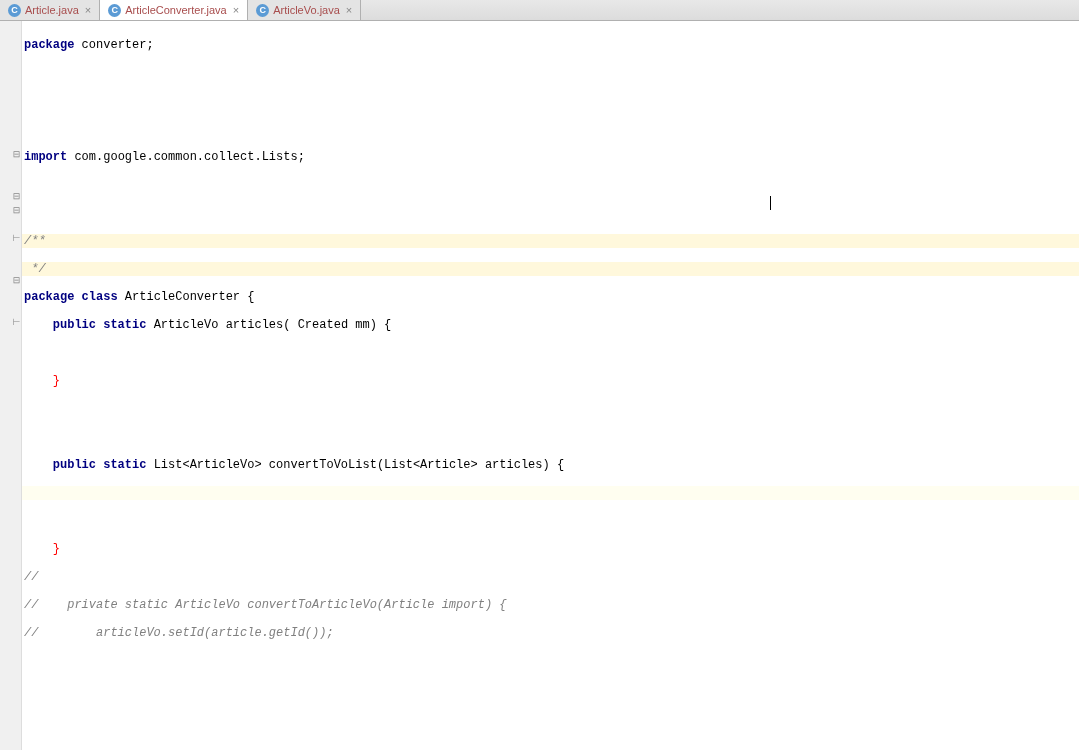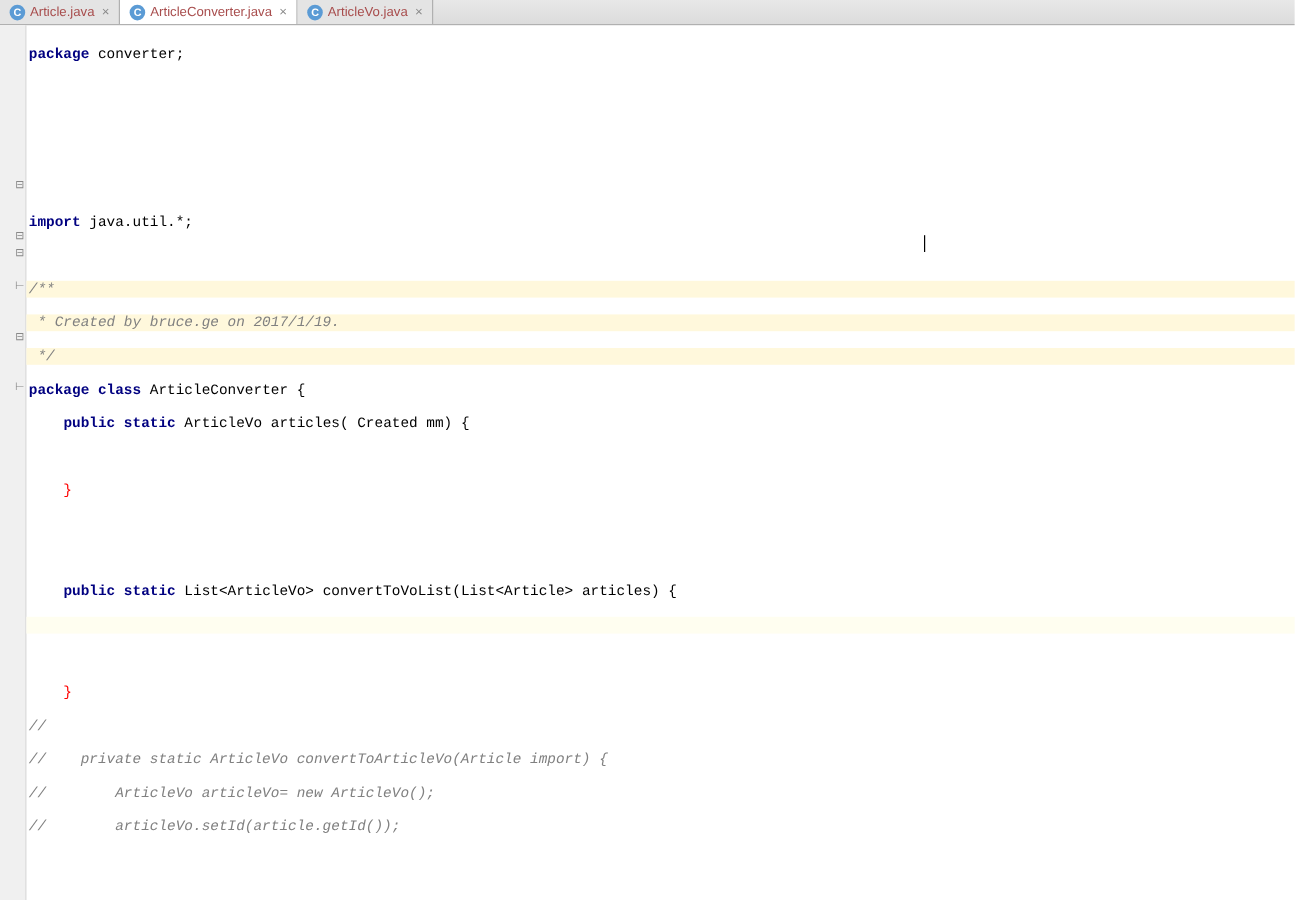--- a/index.html
+++ b/index.html
@@ -133,39 +133,37 @@
     <div class="fold" style="top:185px">⊟</div>
     <div class="fold" style="top:213px">⊢</div>
     <div class="fold" style="top:255px">⊟</div>
     <div class="fold" style="top:297px">⊢</div>
   </div>
   <div class="code-pane">
 <div class="line"><span class="kw">package</span><span> converter;</span></div>
 <div class="line"></div>
 <div class="line"></div>
 <div class="line"></div>
+<div class="line"><span class="kw">import</span><span> com.google.common.collect.Lists;</span></div>
 <div class="line"></div>
-<div class="line"><span class="kw">import</span><span> java.util.*;</span></div>
 <div class="line"></div>
 <div class="line hl-yellow"><span class="comment">/**</span></div>
-<div class="line hl-yellow"><span class="comment"> * Created by bruce.ge on 2017/1/19.</span></div>
 <div class="line hl-yellow"><span class="comment"> */</span></div>
 <div class="line"><span class="kw">package class </span><span>ArticleConverter </span><span>{</span></div>
 <div class="line"><span>    </span><span class="kw">public static </span><span>ArticleVo </span><span>articles</span><span>( Created mm) {</span></div>
 <div class="line"></div>
 <div class="line"><span class="err">    }</span></div>
 <div class="line"></div>
 <div class="line"></div>
 <div class="line"><span>    </span><span class="kw">public static </span><span>List&lt;ArticleVo&gt; </span><span>convertToVoList</span><span>(List&lt;Article&gt; articles) {</span></div>
 <div class="line hl-lightyellow"></div>
 <div class="line"></div>
 <div class="line"><span class="err">    }</span></div>
 <div class="line"><span class="comment-green">//</span></div>
 <div class="line"><span class="comment-green">//    private static ArticleVo convertToArticleVo(Article import) {</span></div>
-<div class="line"><span class="comment-green">//        ArticleVo articleVo= new ArticleVo();</span></div>
 <div class="line"><span class="comment-green">//        articleVo.setId(article.getId());</span></div>
 
 
 
 
 
 
 
 
 

